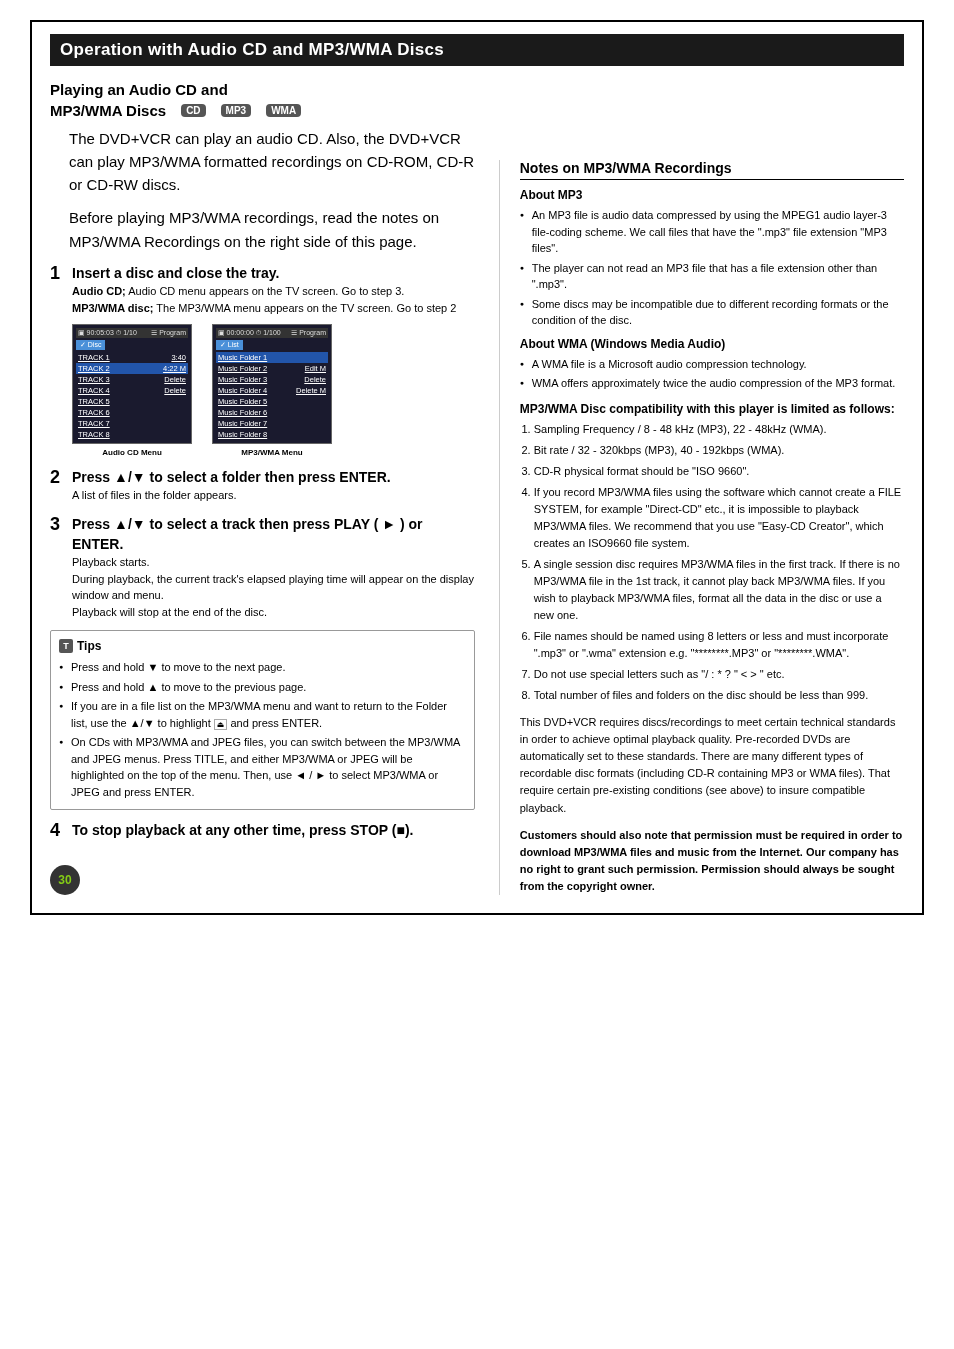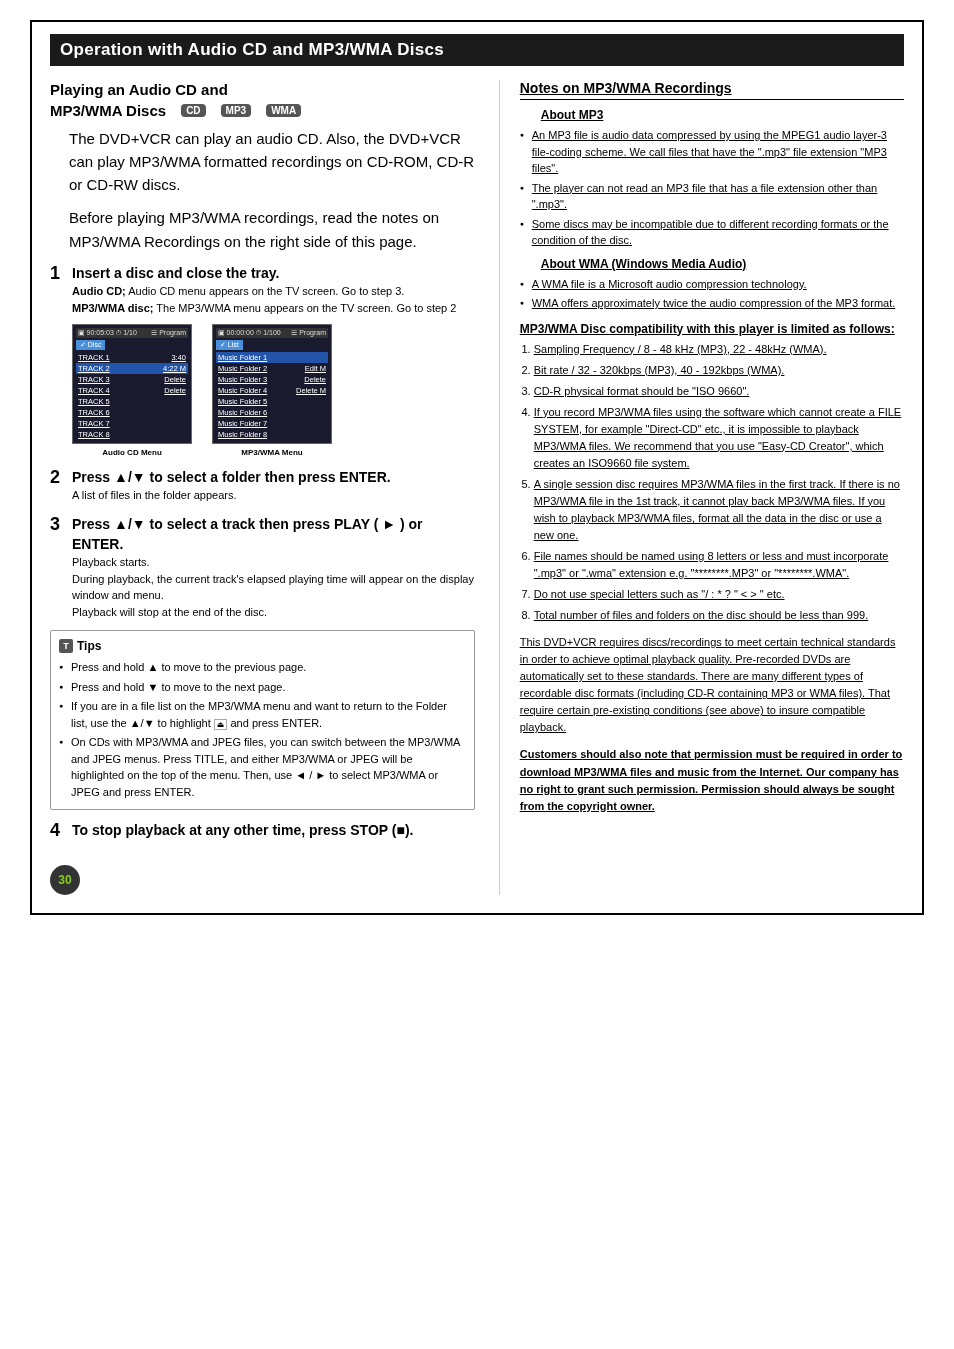--- a/index.html
+++ b/index.html
@@ -22,29 +22,29 @@
       font-weight: bold;
       background: #1a1a1a;
       color: #fff;
       padding: 6px 10px;
       margin-bottom: 14px;
       letter-spacing: 0.3px;
     }
     .two-col {
       display: flex;
       gap: 24px;
+      align-items: flex-end;
     }
     .left-col {
       flex: 1.05;
     }
     .right-col {
       flex: 0.95;
       border-left: 1px solid #ccc;
       padding-left: 20px;
-      text-decoration: underline;
     }
     .section-title {
       font-size: 15px;
       font-weight: bold;
       margin-bottom: 2px;
       line-height: 1.3;
     }
     .subtitle-row {
       display: flex;
       align-items: center;
@@ -198,21 +198,20 @@
       font-weight: bold;
       border-bottom: 1px solid #000;
       padding-bottom: 3px;
       margin-bottom: 8px;
     }
     .sub-section-title {
       font-size: 12px;
       font-weight: bold;
       margin-bottom: 5px;
       margin-top: 8px;
-      margin-left: 21px;
     }
     .numbered-list {
       padding-left: 14px;
       margin: 0;
       font-size: 11px;
       line-height: 1.55;
     }
     .numbered-list li {
       margin-bottom: 4px;
     }
@@ -400,22 +399,22 @@
           </div>
         </div>
       </div>
 
       <div class="tips-box">
         <div class="tips-title">
           <span class="tips-icon">T</span>
           <span>Tips</span>
         </div>
         <ul class="bullet-list">
+          <li>Press and hold ▼ to move to the next page.</li>
           <li>Press and hold ▲ to move to the previous page.</li>
-          <li>Press and hold ▼ to move to the next page.</li>
           <li>If you are in a file list on the MP3/WMA menu and want to return to the Folder list, use the ▲/▼ to highlight <span style="border:1px solid #aaa;padding:0 2px;font-size:8px;">⏏</span> and press ENTER.</li>
           <li>On CDs with MP3/WMA and JPEG files, you can switch between the MP3/WMA and JPEG menus. Press TITLE, and either MP3/WMA or JPEG will be highlighted on the top of the menu. Then, use ◄ / ► to select MP3/WMA or JPEG and press ENTER.</li>
         </ul>
       </div>
 
       <div class="step4-row">
         <div class="step-num">4</div>
         <div class="step-content">
           <div class="step-title">To stop playback at any other time, press STOP (■).</div>
         </div>

